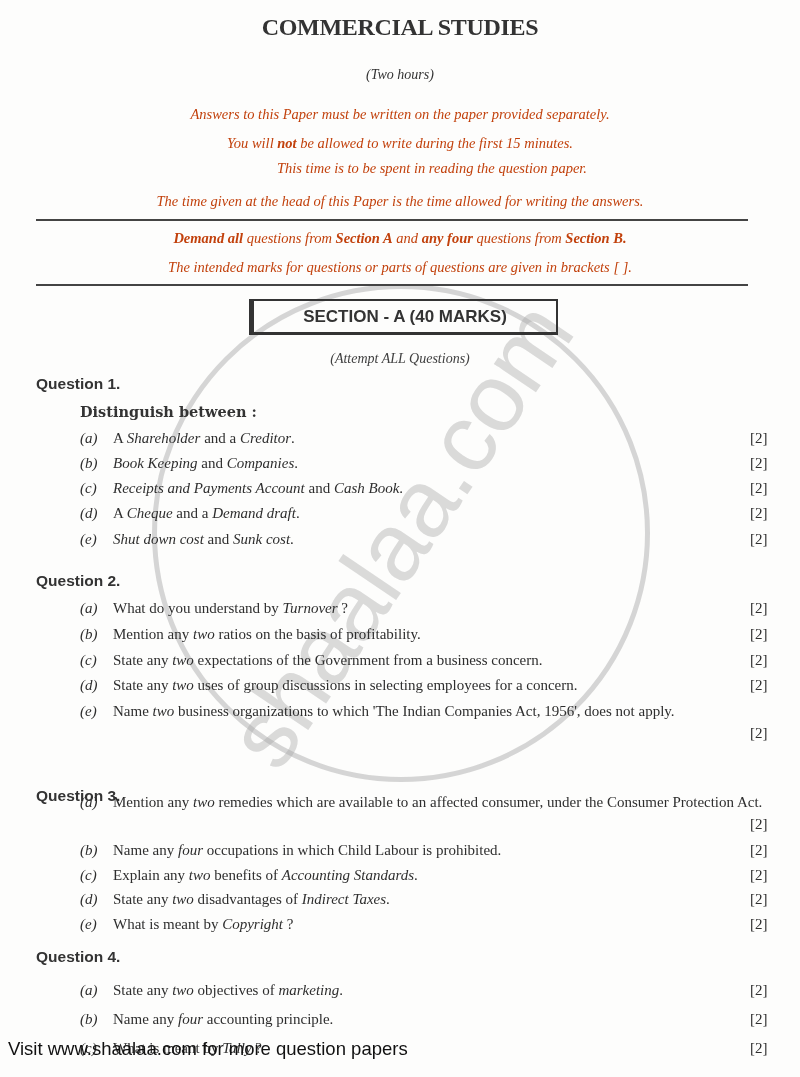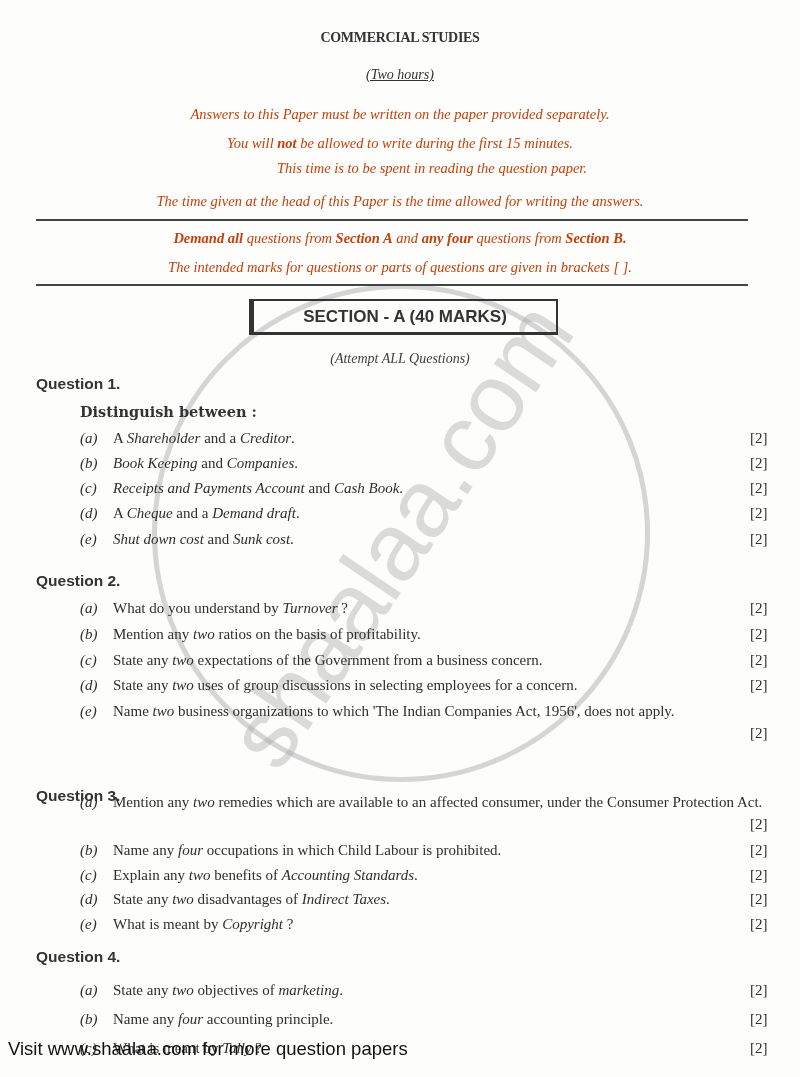--- a/index.html
+++ b/index.html
@@ -5,26 +5,26 @@
   html, body { margin: 0; padding: 0; }
   body {
     width: 800px; height: 1077px; overflow: hidden;
     background: #fdfdfc; position: relative;
     font-family: "DejaVu Serif", "Liberation Serif", serif;
     color: #2a2a2a;
   }
   .abs { position: absolute; }
   .center { left: 0; width: 800px; text-align: center; }
   .title {
-    top: 30px; font-size: 14px; font-weight: bold; letter-spacing: -0.3px;
+    top: 14px; font-size: 24px; font-weight: bold; letter-spacing: -0.3px;
     color: #333;
     font-family: "Liberation Serif", "DejaVu Serif", serif;
   }
   .duration { top: 67px; font-size: 14px; font-style: italic; color: #333;
-    font-family: "Liberation Serif", serif; text-decoration: underline; }
+    font-family: "Liberation Serif", serif; }
   .instr { font-size: 14.5px; font-style: italic; color: #c2410c;
     font-family: "Liberation Serif", serif; }
   .instr b { font-weight: bold; }
   .rule { left: 36px; width: 712px; height: 0; border-top: 2px solid #444; }
   .section-box {
     left: 249px; top: 299px; width: 302px; height: 31px;
     border: 2px solid #333; border-left-width: 5px; border-bottom-width: 3px;
     box-sizing: content-box;
     font-family: "Liberation Sans", "DejaVu Sans", sans-serif;
     font-weight: bold; font-size: 17px; color: #333;

